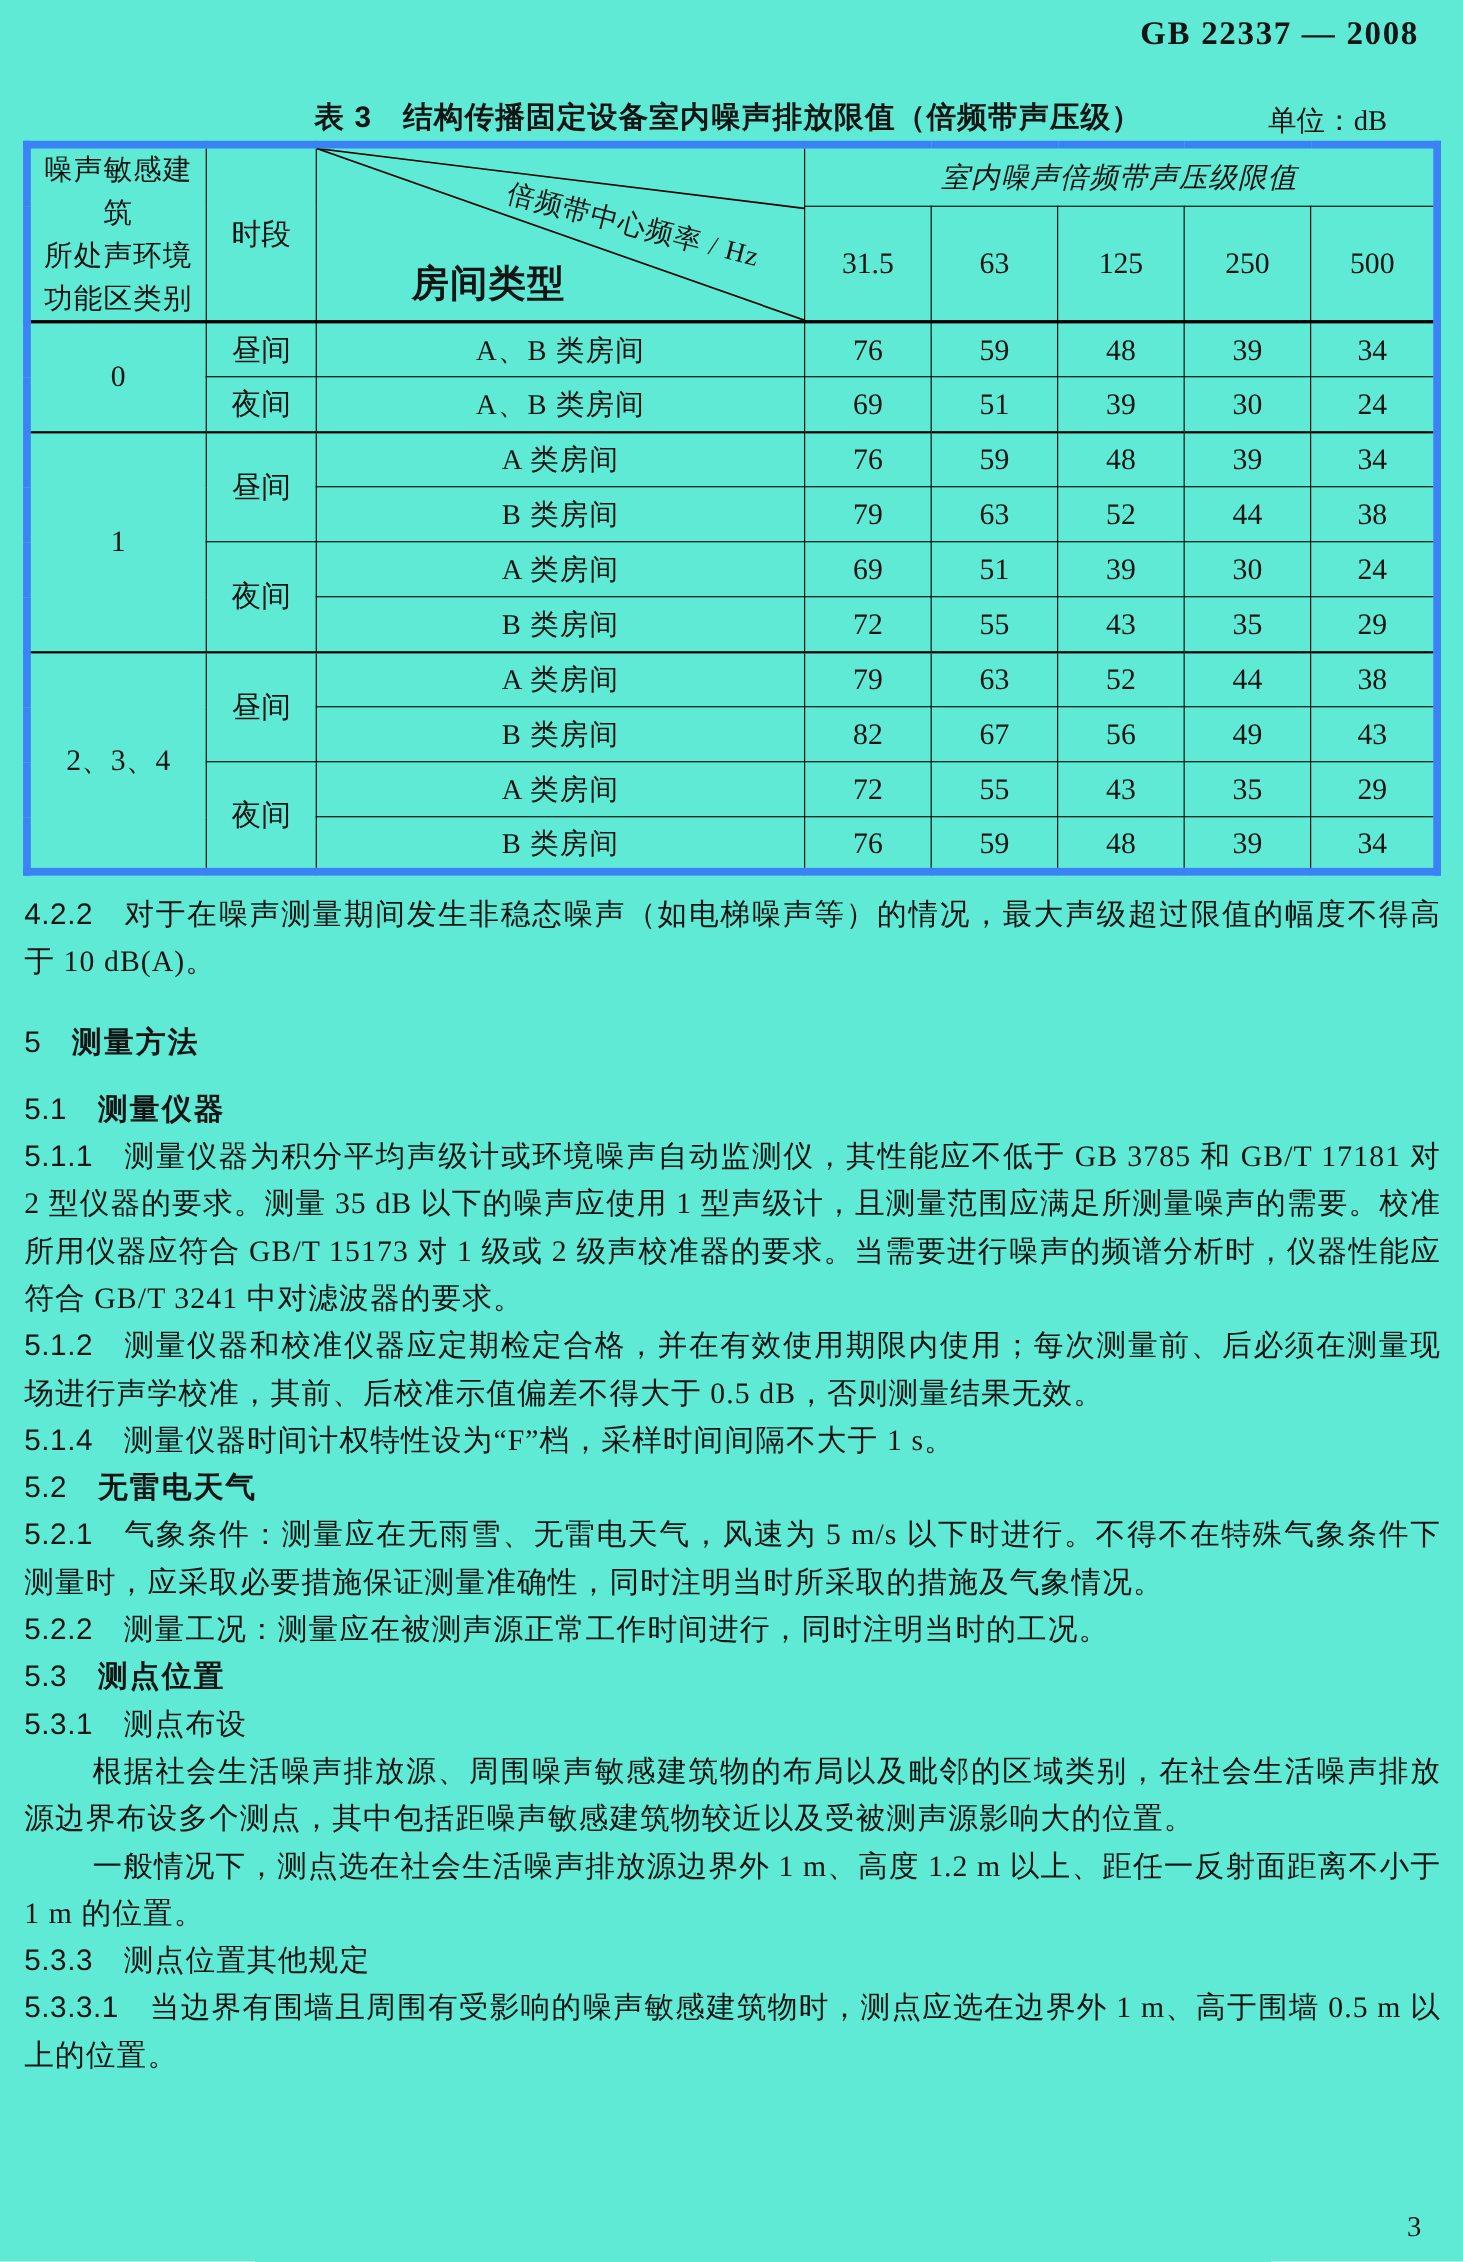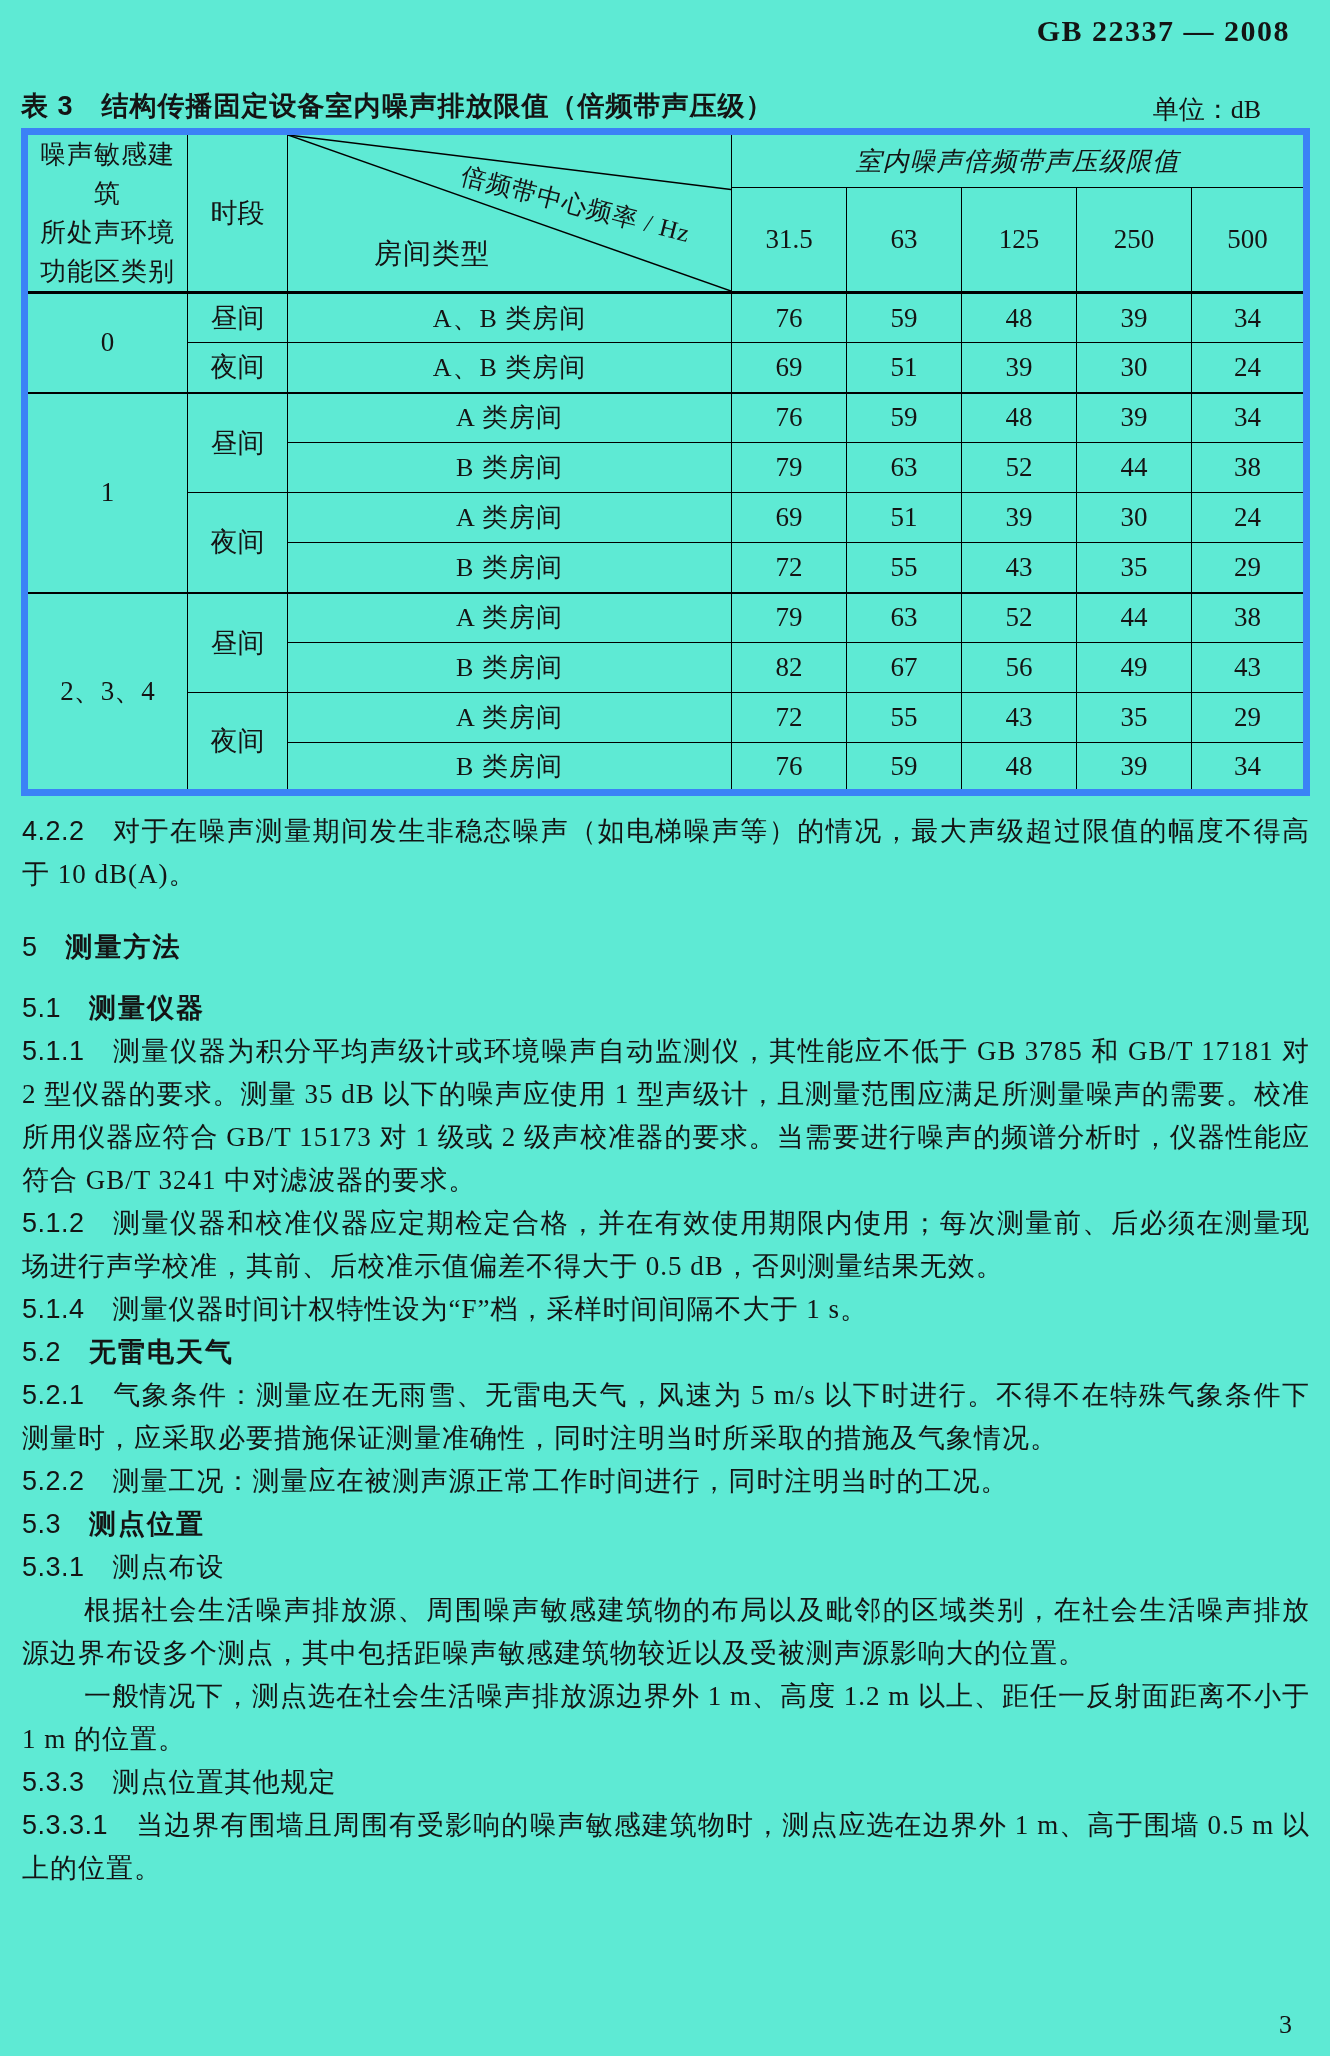--- a/index.html
+++ b/index.html
@@ -11,21 +11,21 @@
     background: #5eead4;
     color: #141414;
     font-family: "Liberation Serif", "DejaVu Serif", serif;
     overflow: hidden;
   }
   .doc-header {
     position: absolute; top: 14px; right: 40px;
     font-weight: bold; font-size: 30px; letter-spacing: 1.5px;
   }
   .table-block { position: absolute; top: 88px; left: 21px; width: 1282px; }
-  .caption-row { position: relative; height: 40px; }
+  .caption-row { position: relative; height: 40px; text-align: center; }
   .caption {
     font-family: "Liberation Sans", "DejaVu Sans", sans-serif;
     font-weight: bold; font-size: 27px; letter-spacing: 1px;
   }
   .unit { position: absolute; right: 42px; top: 4px; font-size: 26px; }
 
   table.limits {
     border-collapse: collapse; table-layout: fixed;
     width: 1282px; border: 7px solid #3b82f6;
   }
@@ -43,21 +43,21 @@
   td.room { font-size: 26px; }
   tr.group-start td { border-top: 2px solid #000; }
 
   .th-diag { position: relative; padding: 0; }
   .th-diag svg { position: absolute; inset: 0; width: 100%; height: 100%; display: block; }
   .diag-freq {
     position: absolute; left: 178px; top: 24px; font-size: 25px;
     transform: rotate(14.5deg); transform-origin: 0 0;
     white-space: nowrap; letter-spacing: 1px;
   }
-  .diag-room { position: absolute; left: 86px; top: 100px; font-size: 28px; }
+  .diag-room { position: absolute; left: 86px; top: 100px; font-size: 34px; font-weight: bold; }
 
   .content {
     position: absolute; top: 810px; left: 22px; width: 1288px;
     font-size: 27px; line-height: 43px; letter-spacing: 1px;
   }
   .content p { margin: 0; text-align: justify; }
   .num {
     font-family: "Liberation Sans", "DejaVu Sans", sans-serif;
     font-weight: normal; margin-right: 28px; letter-spacing: 0.5px;
   }

